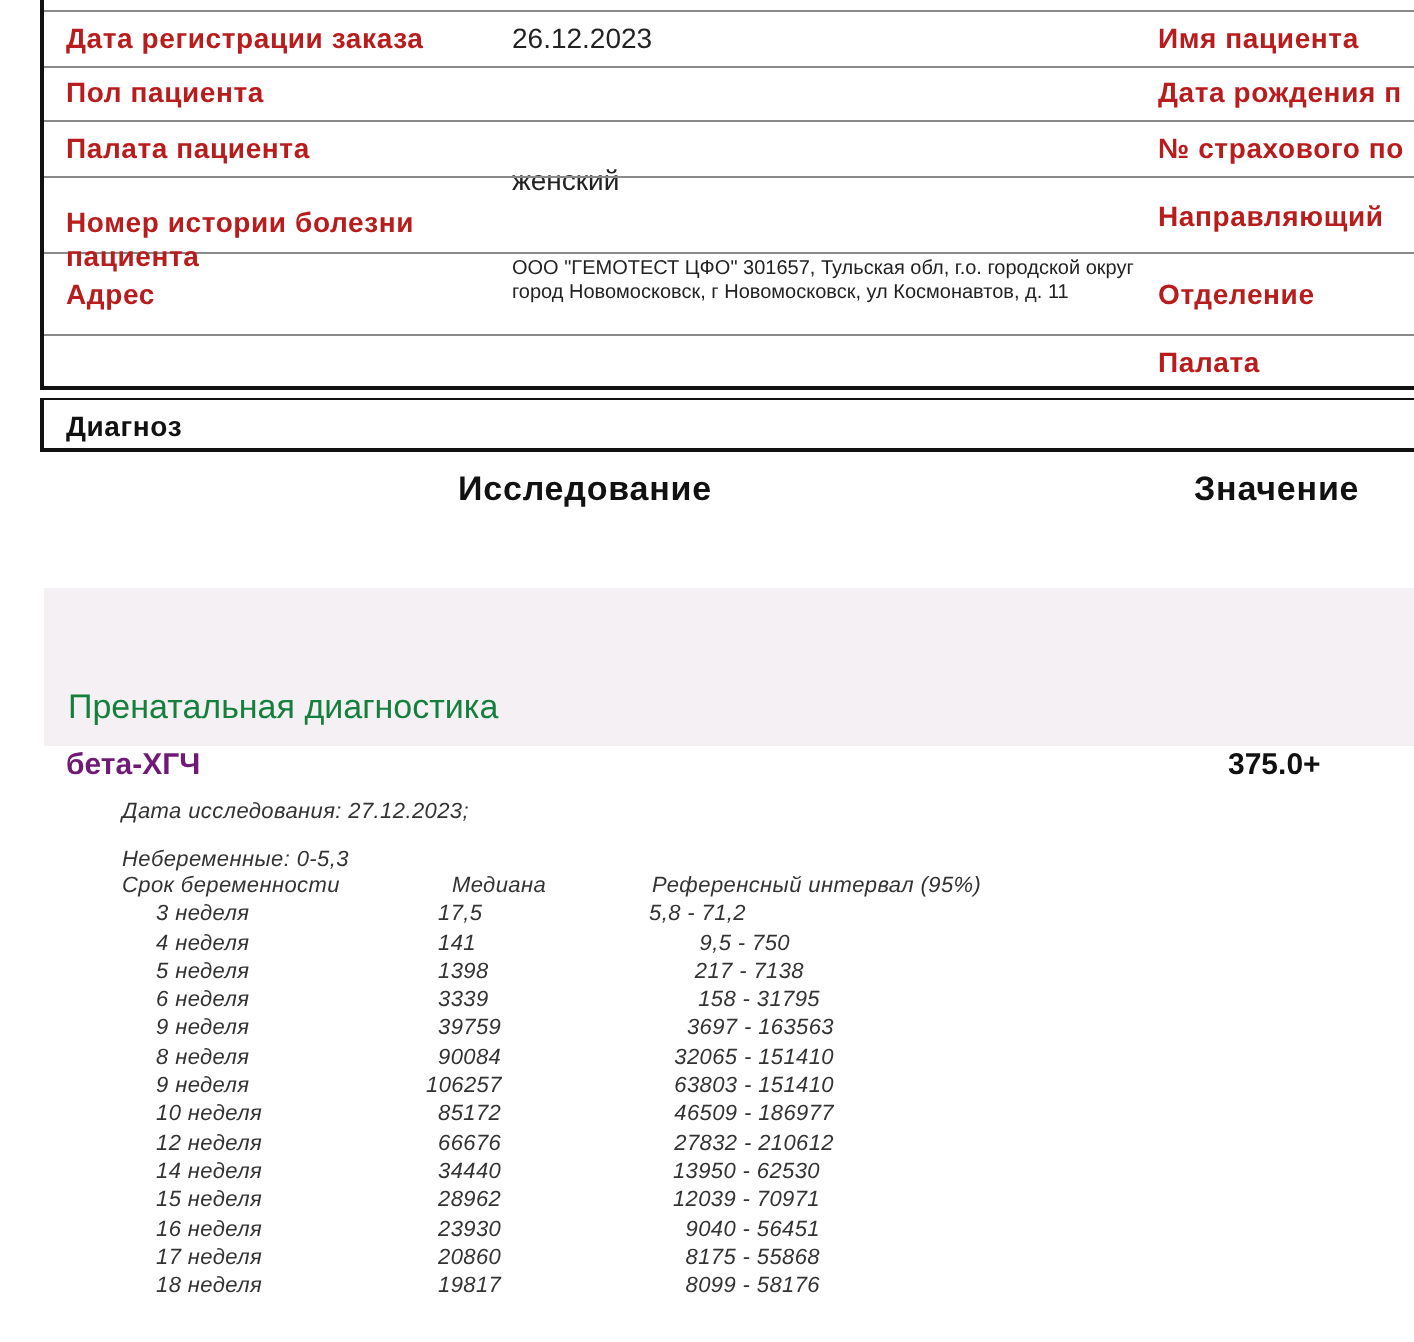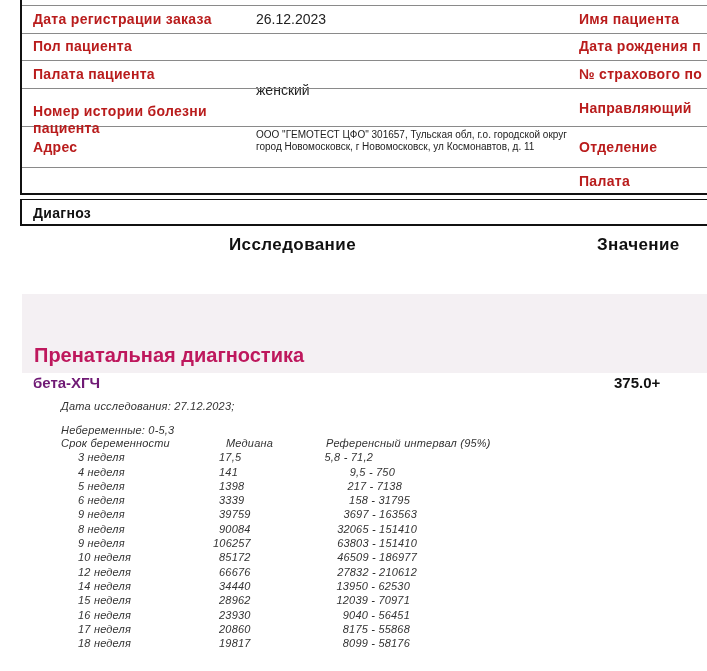--- a/index.html
+++ b/index.html
@@ -117,23 +117,23 @@
     top: 10px;
     font-weight: bold;
     font-size: 18px;
     letter-spacing: 0.2px;
     color: #1a1a1a;
   }
   .subsection-title {
     position: absolute;
     left: 12px;
     top: 50px;
-    font-weight: bold;
-    font-size: 20px;
-    color: #be185d;
+    font-weight: normal;
+    font-size: 17px;
+    color: #15803d;
   }
   
   .test-name {
     position: absolute;
     left: 33px;
     top: 374px;
     font-weight: bold;
     font-size: 15px;
     color: #701a75;
   }

